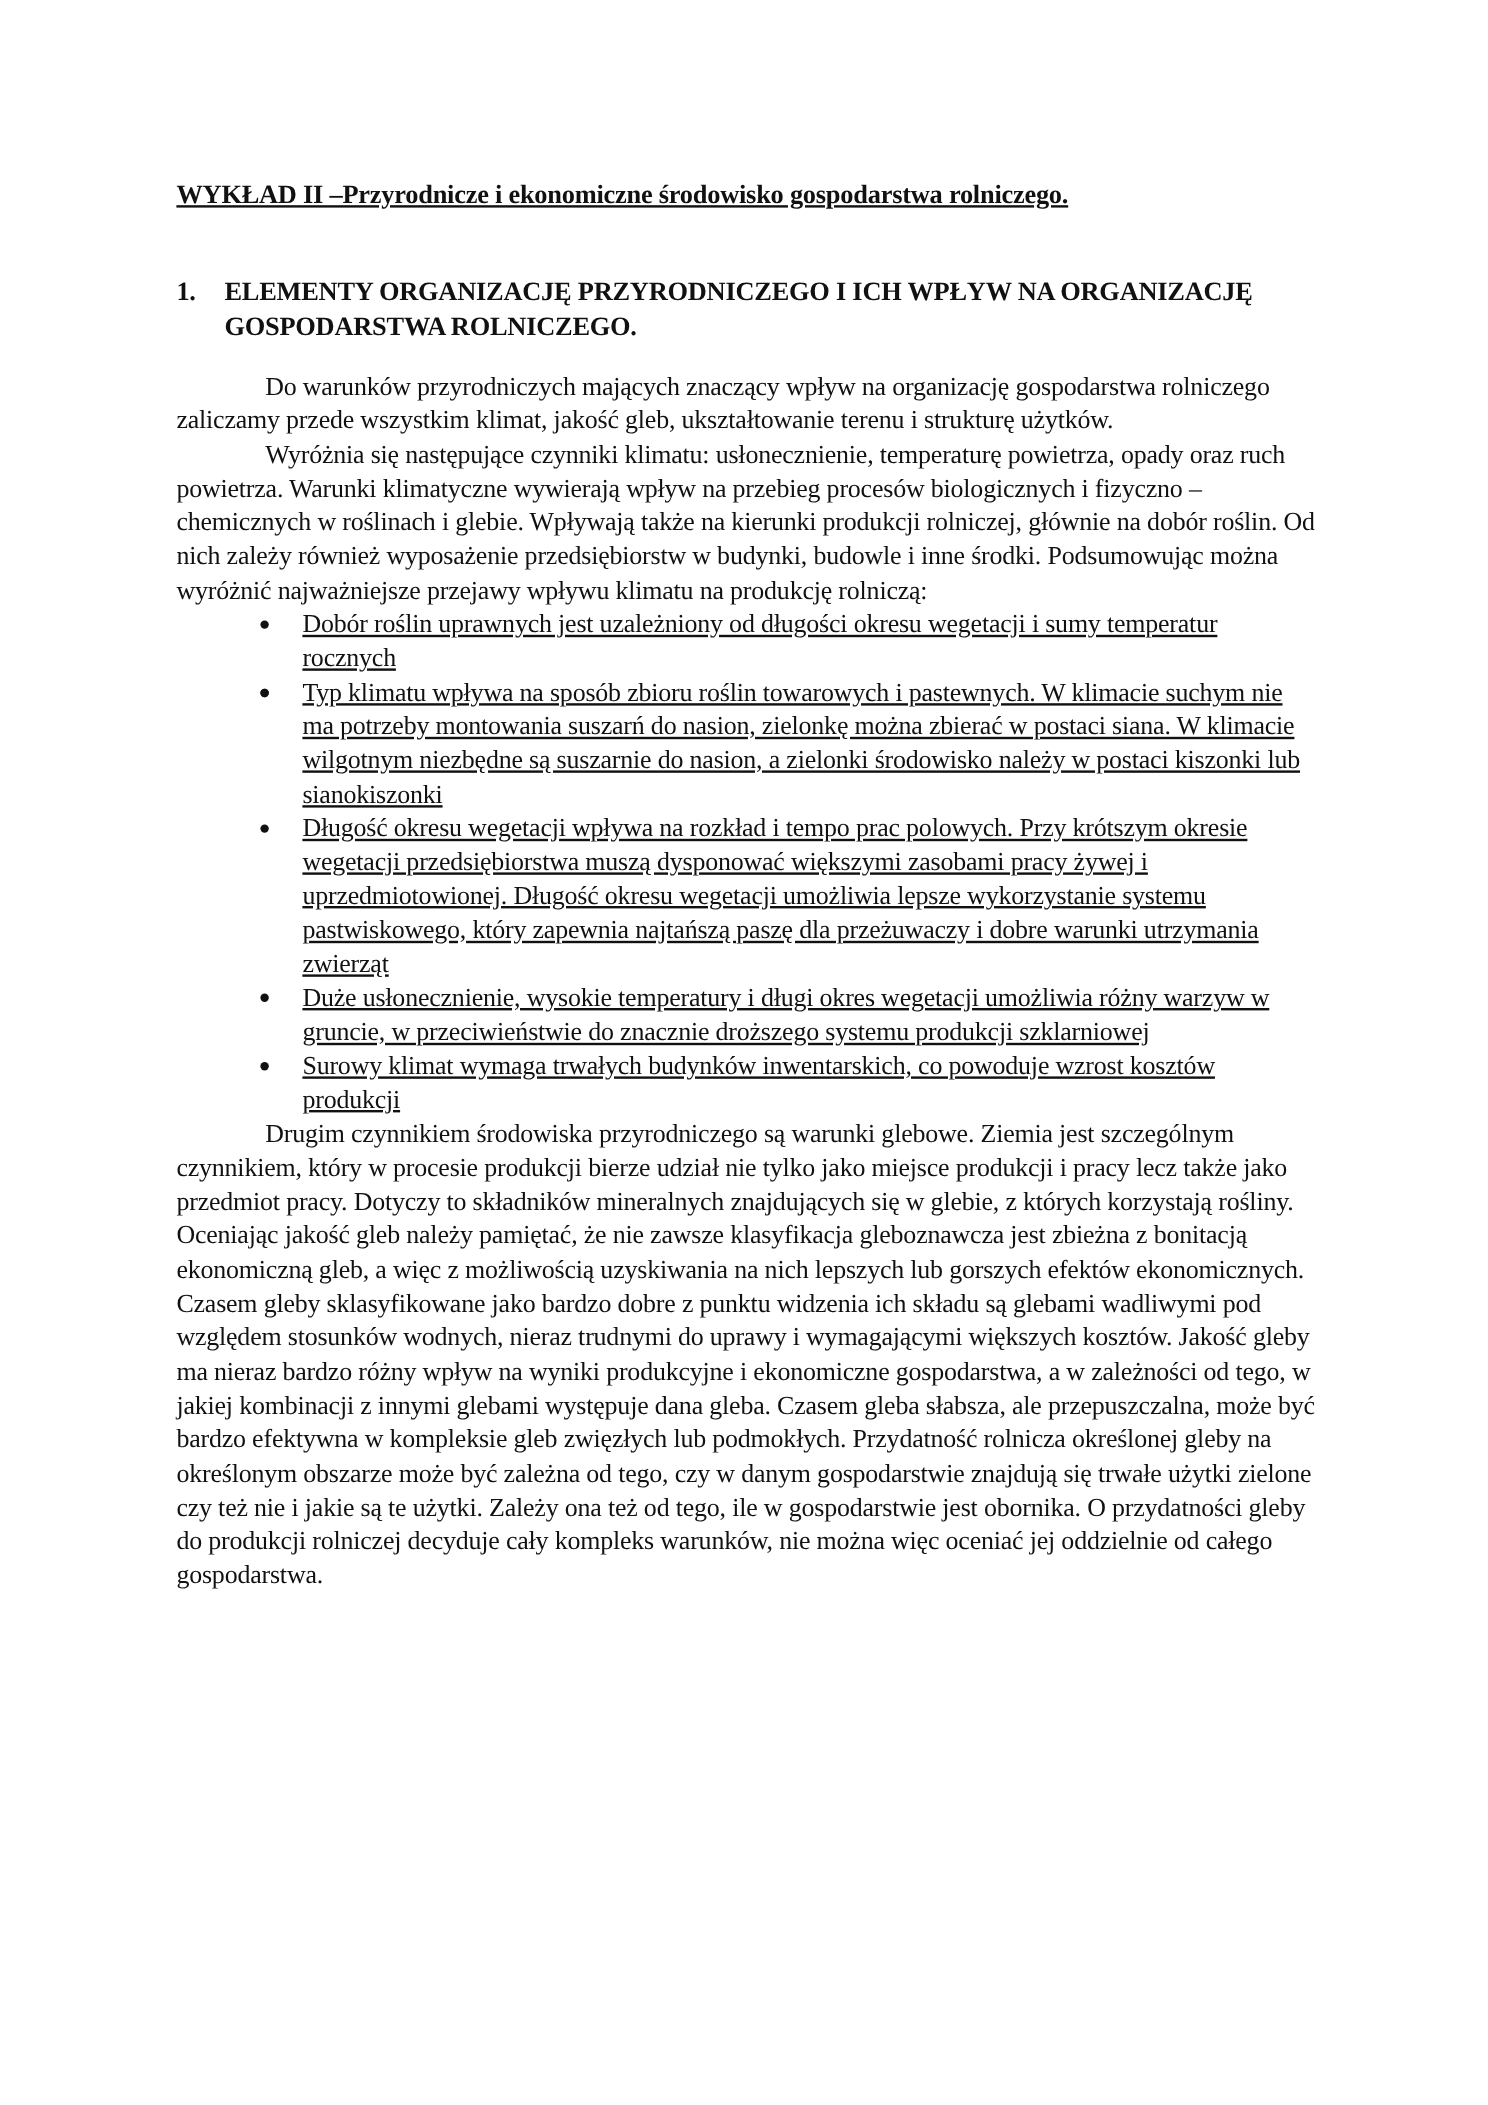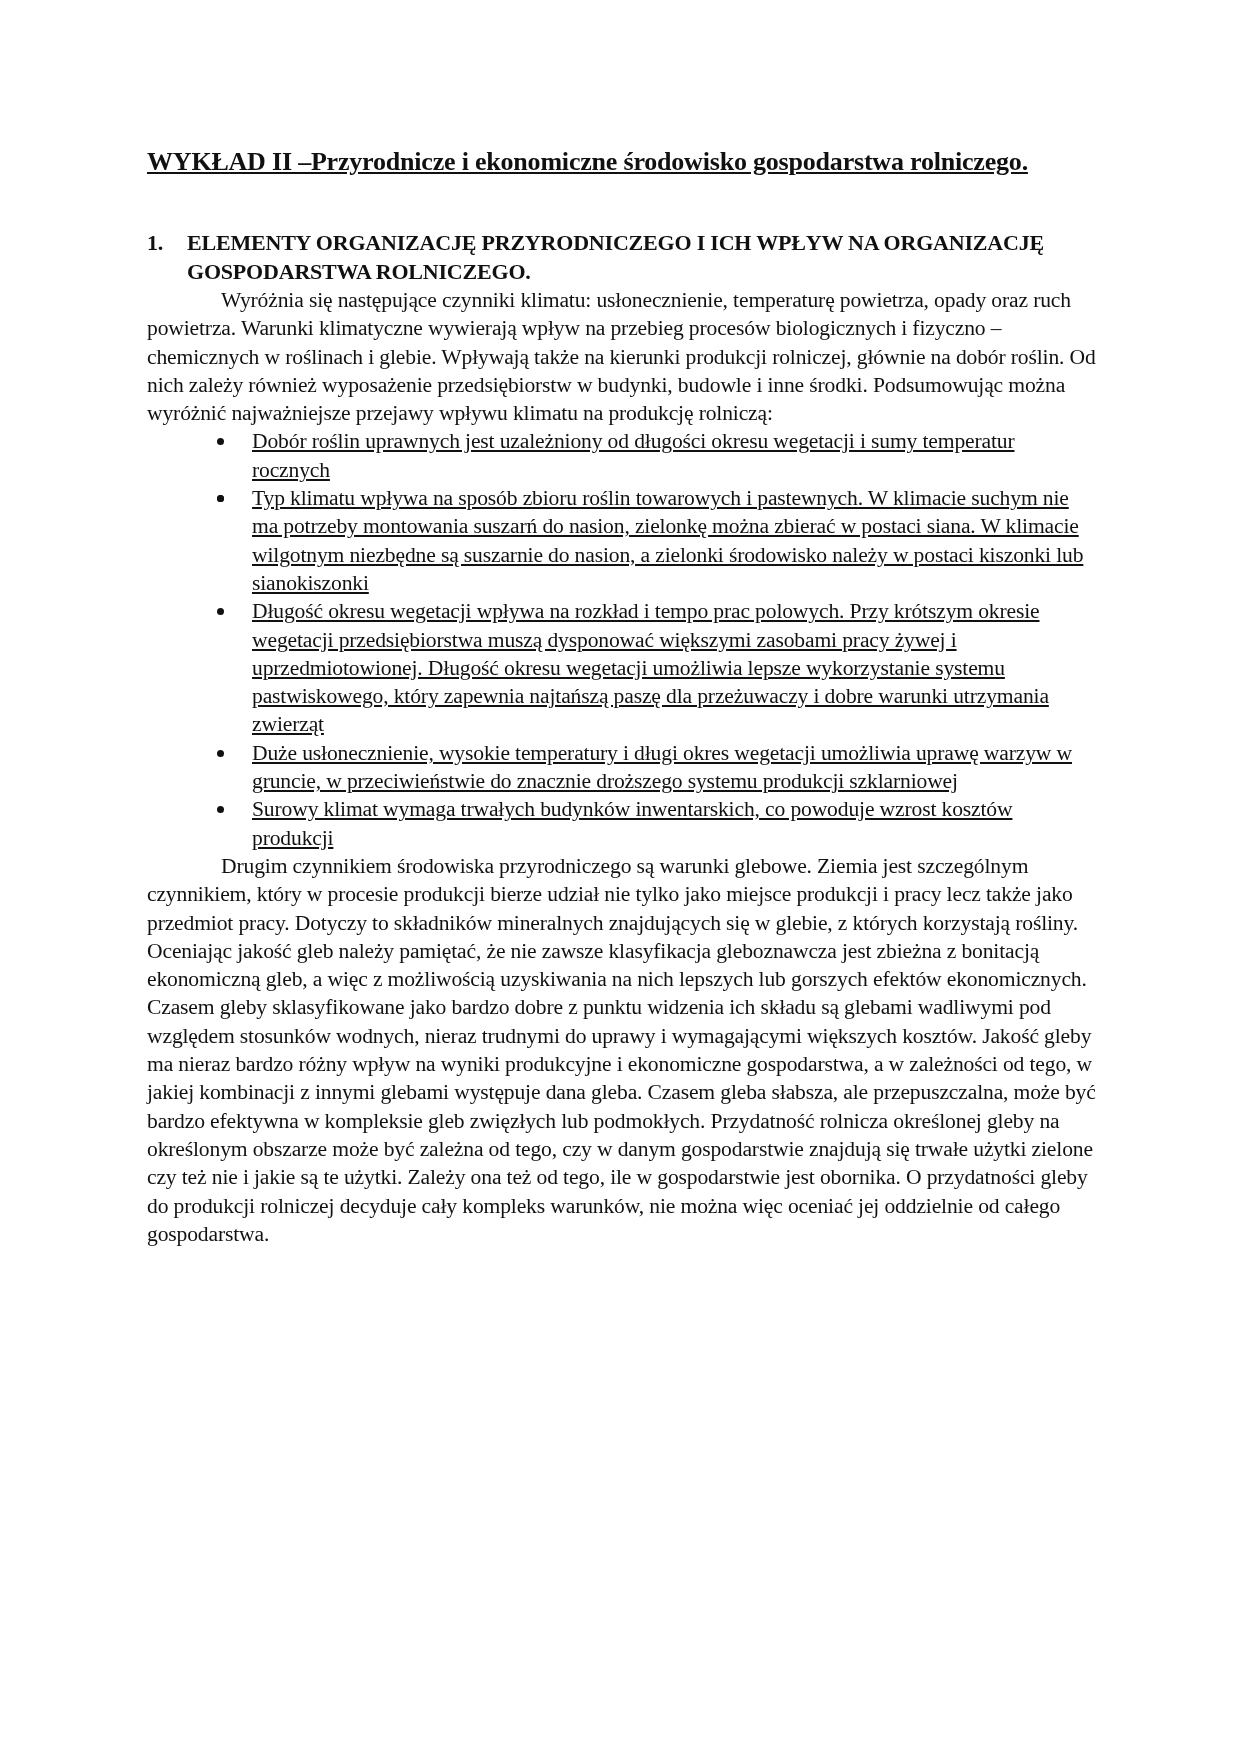--- a/index.html
+++ b/index.html
@@ -15,21 +15,21 @@
       font-family: "Liberation Serif", "DejaVu Serif", serif;
       color: #111111;
     }
     .page {
       position: absolute;
       left: 147px;
       top: 148px;
       width: 950px;
     }
     .doc-title {
-      font-size: 26px;
+      font-size: 22px;
       font-weight: bold;
       text-decoration: underline;
       line-height: 28px;
       margin: 0;
       letter-spacing: -0.2px;
     }
     .section-heading {
       margin: 52px 0 0 0;
       font-size: 22px;
       font-weight: bold;
@@ -80,31 +80,32 @@
 
 <div class="page">
   <h1 class="doc-title">WYKŁAD II –Przyrodnicze i ekonomiczne środowisko gospodarstwa rolniczego.</h1>
 
   <h2 class="section-heading">
     <span class="num">1.</span>
     <span class="txt">ELEMENTY ORGANIZACJĘ PRZYRODNICZEGO I ICH WPŁYW NA ORGANIZACJĘ GOSPODARSTWA ROLNICZEGO.</span>
   </h2>
 
   <div class="body-text">
+    <p class="para p1">Do warunków przyrodniczych mających znaczący wpływ na organizację gospodarstwa rolniczego zaliczamy przede wszystkim klimat, jakość gleb, ukształtowanie terenu i strukturę użytków.</p>
 
     <p class="para">
       <span>Wyróżnia się następujące czynniki klimatu: usłonecznienie, temperaturę powietrza, opady oraz ruch powietrza. </span><b>Warunki klimatyczne</b><span> wywierają wpływ na przebieg procesów biologicznych i fizyczno – chemicznych w roślinach i glebie. Wpływają także na kierunki produkcji rolniczej, głównie na dobór roślin. Od nich zależy również wyposażenie przedsiębiorstw w budynki, budowle i inne środki. Podsumowując można wyróżnić najważniejsze przejawy wpływu klimatu na produkcję rolniczą:</span>
     </p>
 
     <ul class="bullets">
       <li><span class="bullet"></span><span>Dobór roślin uprawnych jest uzależniony od długości okresu wegetacji i sumy temperatur rocznych</span></li>
       <li><span class="bullet"></span></li>
       <li><span class="bullet"></span><span>Typ klimatu wpływa na sposób zbioru roślin towarowych i pastewnych. W klimacie suchym nie ma potrzeby montowania suszarń do nasion, zielonkę można zbierać w postaci siana. W klimacie wilgotnym niezbędne są suszarnie do nasion, a zielonki środowisko należy w postaci kiszonki lub sianokiszonki</span></li>
       <li><span class="bullet"></span><span>Długość okresu wegetacji wpływa na rozkład i tempo prac polowych. Przy krótszym okresie wegetacji przedsiębiorstwa muszą dysponować większymi zasobami pracy żywej i uprzedmiotowionej. Długość okresu wegetacji umożliwia lepsze wykorzystanie systemu pastwiskowego, który zapewnia najtańszą paszę dla przeżuwaczy i dobre warunki utrzymania zwierząt</span></li>
-      <li><span class="bullet"></span><span>Duże usłonecznienie, wysokie temperatury i długi okres wegetacji umożliwia uprawę warzyw w gruncie, w przeciwieństwie do znacznie droższego systemu produkcji szklarniowej</span></li>
+      <li><span class="bullet"></span><span>Duże usłonecznienie, wysokie temperatury i długi okres wegetacji umożliwia różny warzyw w gruncie, w przeciwieństwie do znacznie droższego systemu produkcji szklarniowej</span></li>
       <li><span class="bullet"></span><span>Surowy klimat wymaga trwałych budynków inwentarskich, co powoduje wzrost kosztów produkcji</span></li>
     </ul>
 
     <p class="para">
       <span>Drugim czynnikiem środowiska przyrodniczego są </span><b>warunki glebowe.</b><span> Ziemia jest szczególnym czynnikiem, który w procesie produkcji bierze udział nie tylko jako miejsce produkcji i pracy lecz także jako przedmiot pracy. Dotyczy to składników mineralnych znajdujących się w glebie, z których korzystają rośliny.  Oceniając jakość gleb należy pamiętać, że nie zawsze klasyfikacja gleboznawcza jest zbieżna z bonitacją ekonomiczną gleb, a więc z możliwością uzyskiwania na nich lepszych lub gorszych efektów ekonomicznych. Czasem gleby sklasyfikowane jako bardzo dobre z punktu widzenia ich składu są glebami wadliwymi pod względem stosunków wodnych, nieraz trudnymi do uprawy i wymagającymi większych kosztów. Jakość gleby ma nieraz bardzo różny wpływ na wyniki produkcyjne i ekonomiczne gospodarstwa, a w zależności od tego, w jakiej kombinacji z innymi glebami występuje dana gleba. Czasem gleba słabsza, ale przepuszczalna, może być bardzo efektywna w kompleksie gleb zwięzłych lub podmokłych. Przydatność rolnicza określonej gleby na określonym obszarze może być zależna od tego, czy w danym gospodarstwie znajdują się trwałe użytki zielone czy też nie i jakie są te użytki. Zależy ona też od tego, ile w gospodarstwie jest obornika. O przydatności gleby do produkcji rolniczej decyduje cały kompleks warunków, nie można więc oceniać jej oddzielnie od całego gospodarstwa.</span>
     </p>
   </div>
 </div>
 
 </body></html>

